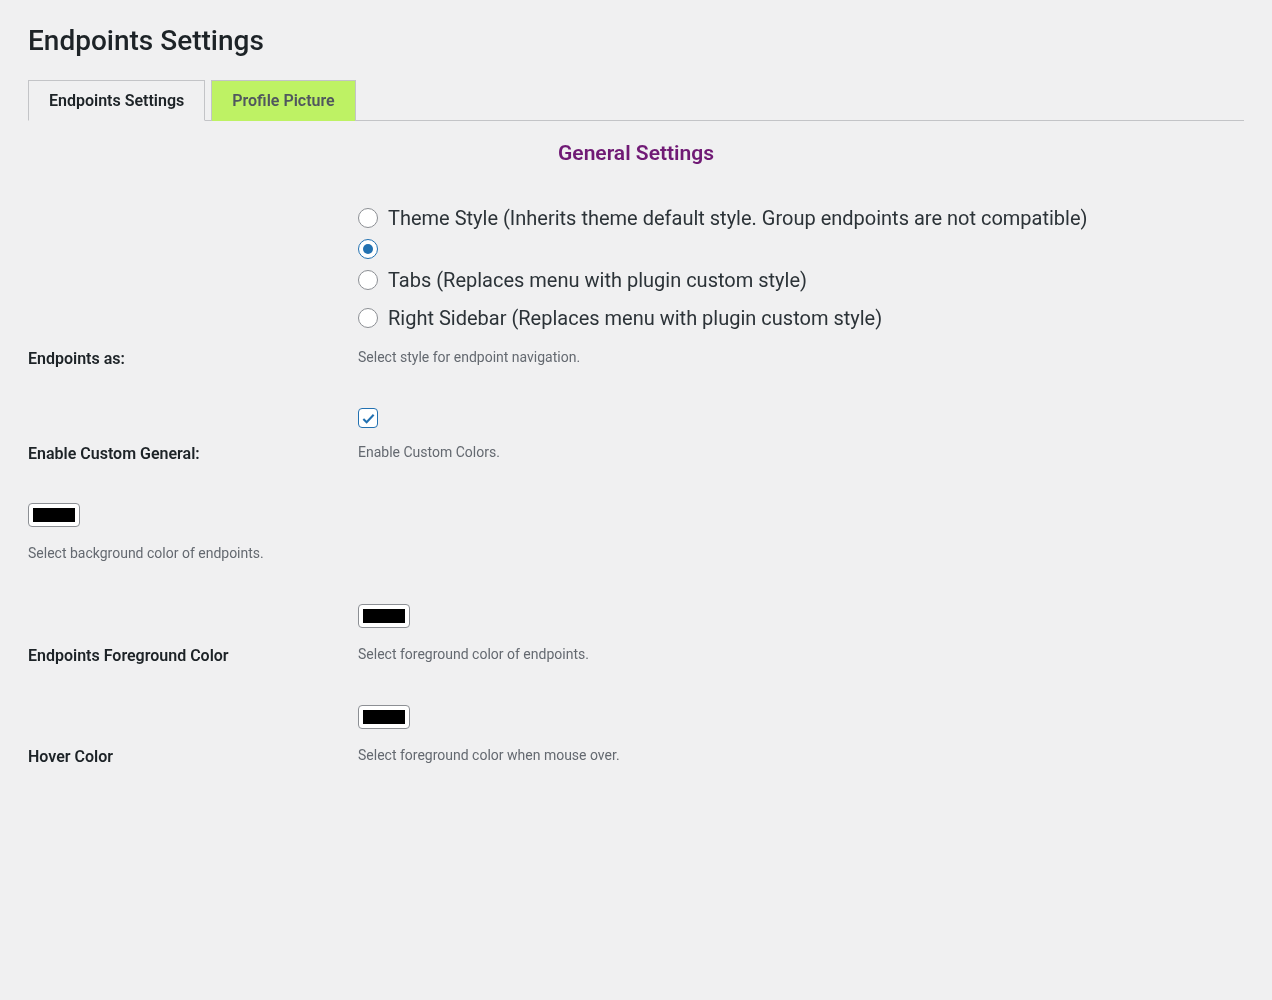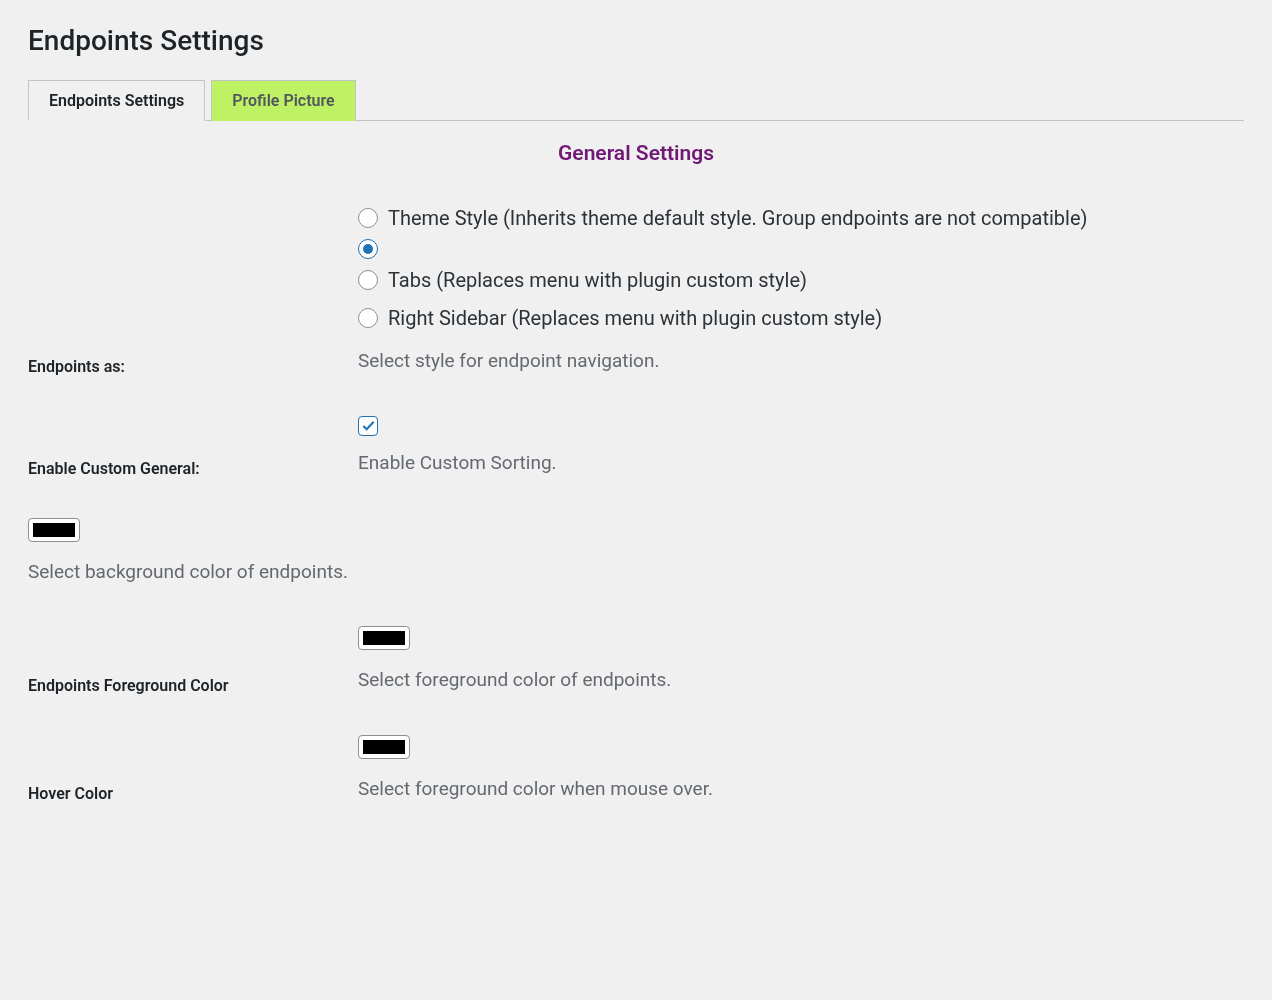--- a/index.html
+++ b/index.html
@@ -102,21 +102,21 @@
     }
     .radio.checked::after {
       content: '';
       width: 10px;
       height: 10px;
       border-radius: 50%;
       background: #2271b1;
       display: block;
     }
     .description {
-      font-size: 19px;
+      font-size: 14px;
       color: #646970;
       margin-top: 12px;
       line-height: 1.5;
     }
     .checkbox {
       width: 20px;
       height: 20px;
       border: 1.5px solid #2271b1;
       border-radius: 4px;
       background: #fff;
@@ -191,21 +191,21 @@
   </div>
 
   <div class="form-row">
     <div class="row-label centered">Enable Custom General:</div>
     <div class="row-field">
       <span class="checkbox checked">
         <svg viewBox="0 0 16 16">
             <polyline points="2.5 8.5 6 12 13.5 4"></polyline>
           </svg>
       </span>
-      <p class="description">Enable Custom Sorting.</p>
+      <p class="description">Enable Custom Colors.</p>
     </div>
   </div>
 
   <div class="form-row">
     <div class="row-field">
       <span class="color-swatch">
         <span class="color-swatch-inner"></span>
       </span>
       <p class="description">Select background color of endpoints.</p>
     </div>

